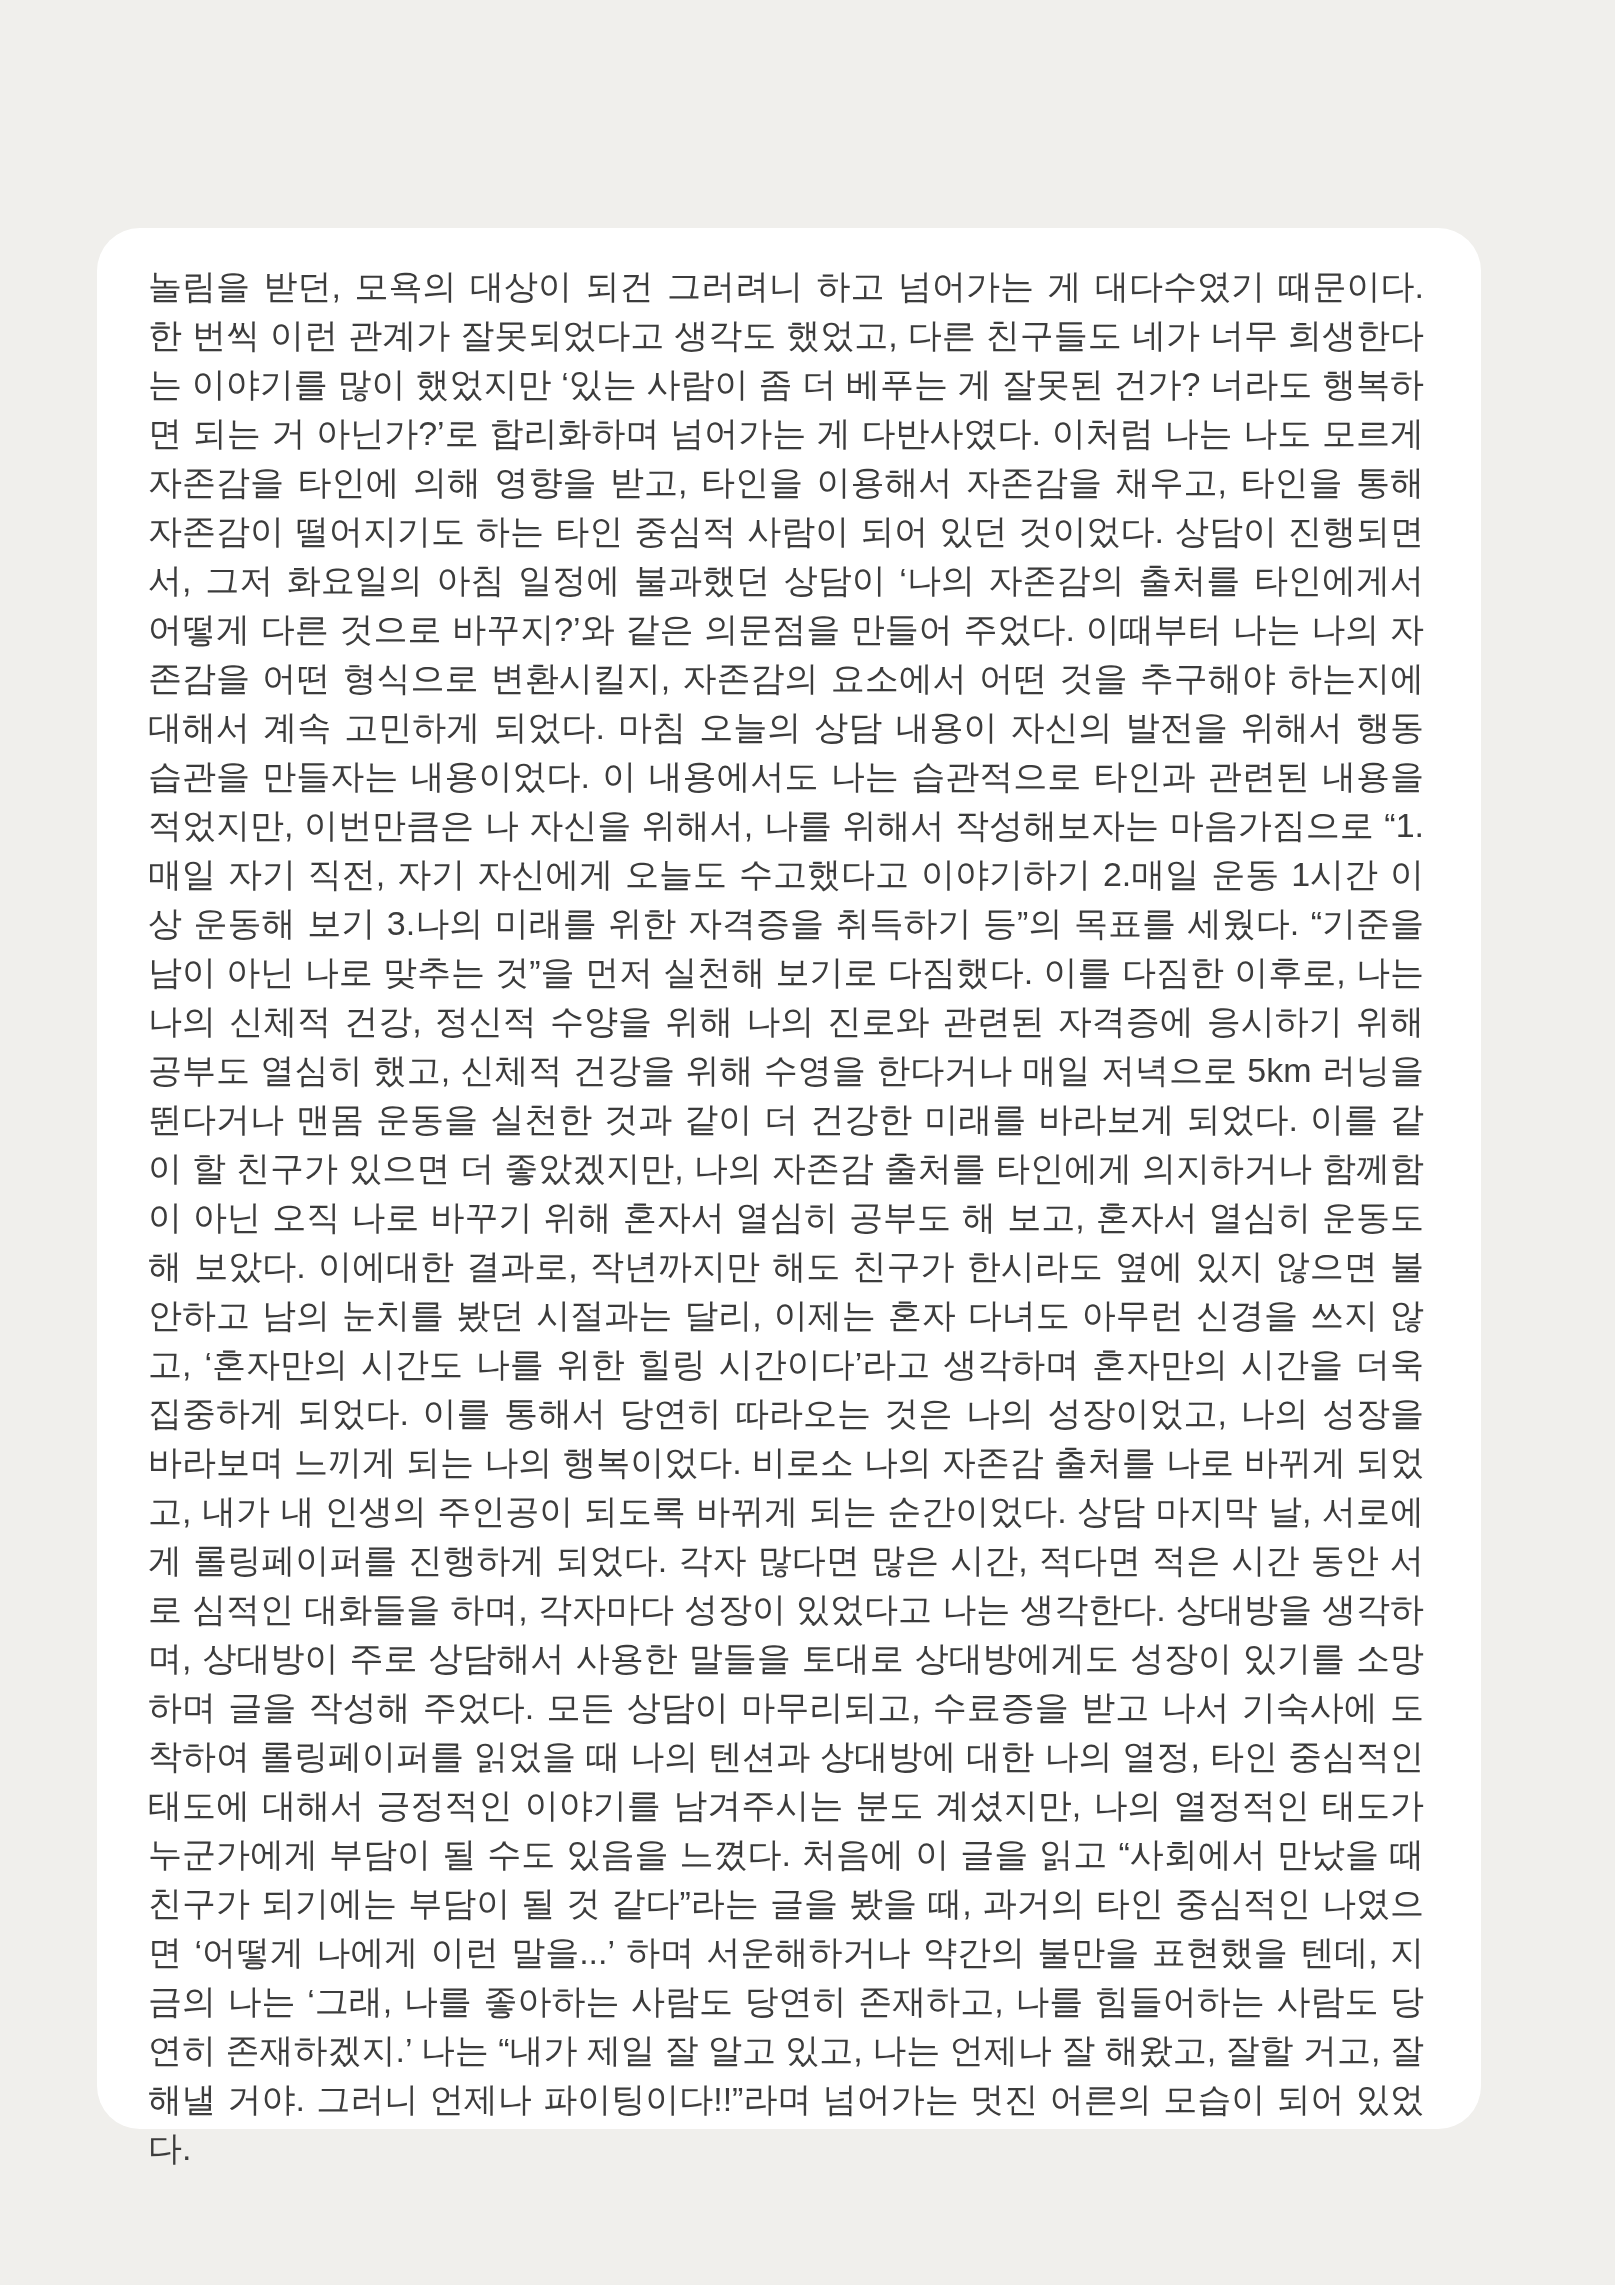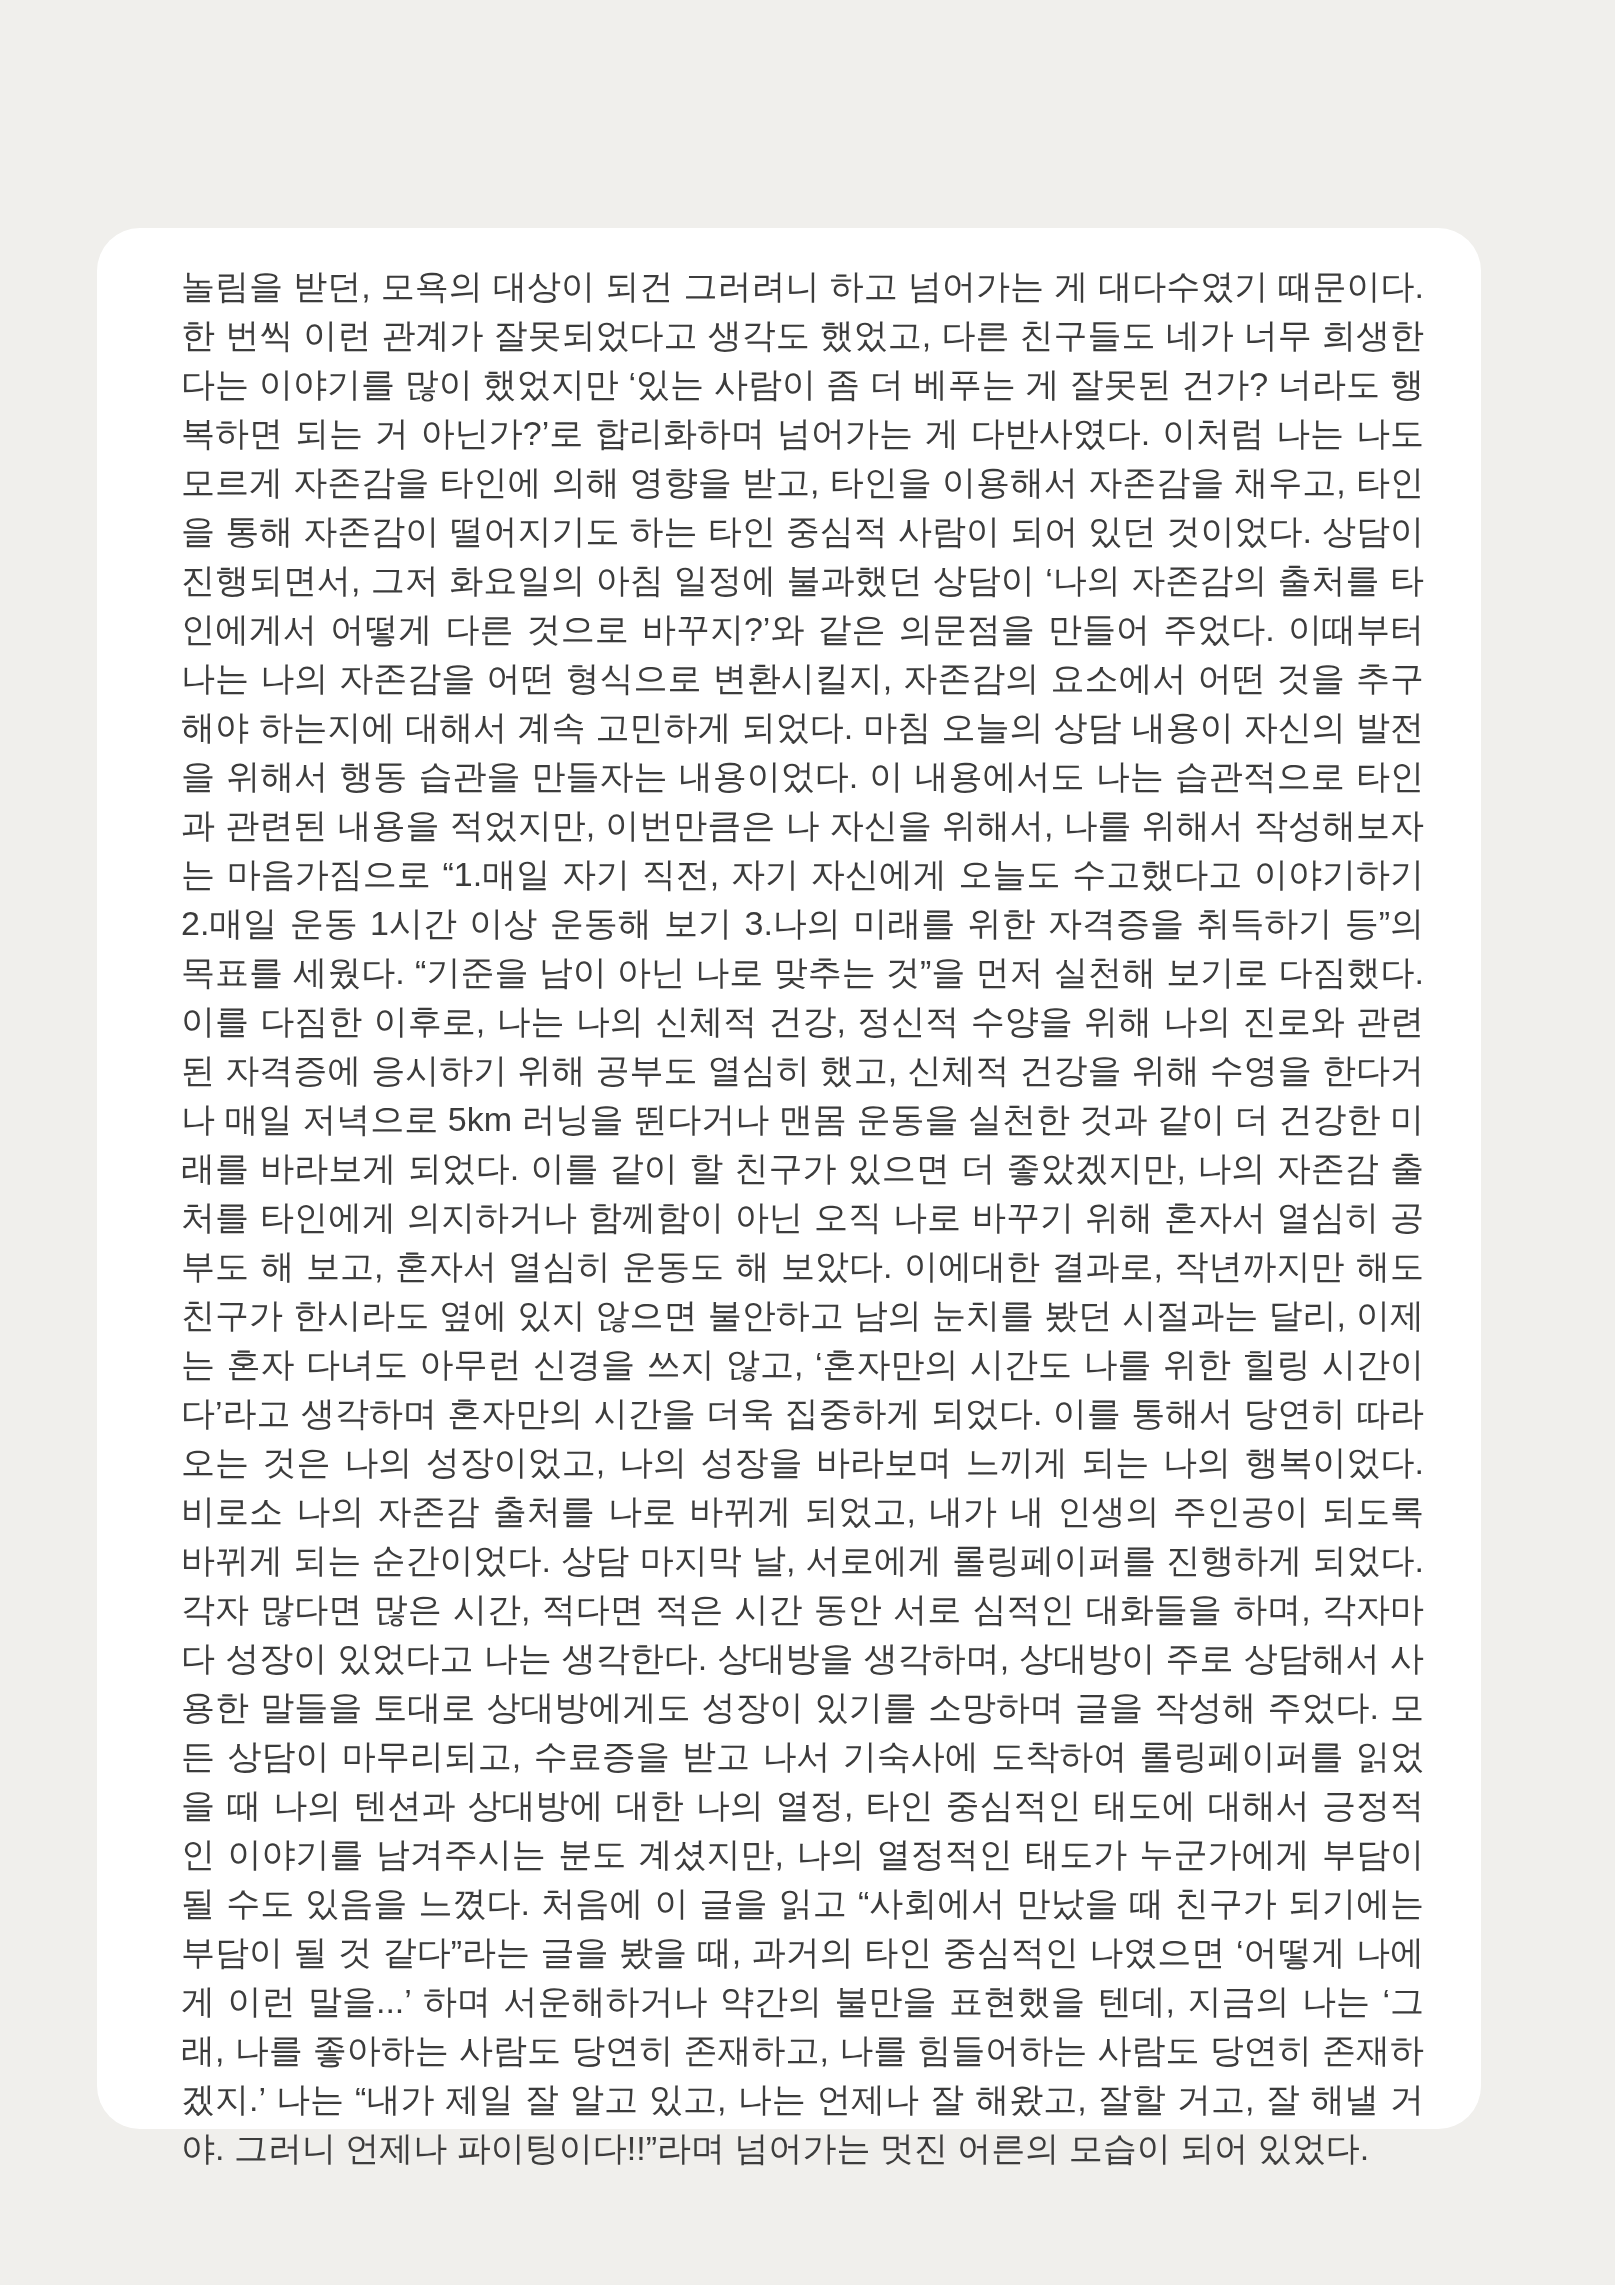--- a/index.html
+++ b/index.html
@@ -19,21 +19,21 @@
     left: 97px;
     top: 228px;
     width: 1384px;
     height: 1901px;
     background: #ffffff;
     border-radius: 43px;
     box-sizing: border-box;
   }
   .essay-content {
     box-sizing: border-box;
-    padding: 34px 57px 0 84px;
+    padding: 34px 57px 0 51px;
     width: 100%;
   }
   .essay-paragraph {
     font-size: 34px;
     line-height: 49px;
     font-weight: 400;
     color: #3c3c3c;
     letter-spacing: 0px;
     text-align: justify;
     word-break: break-all;

